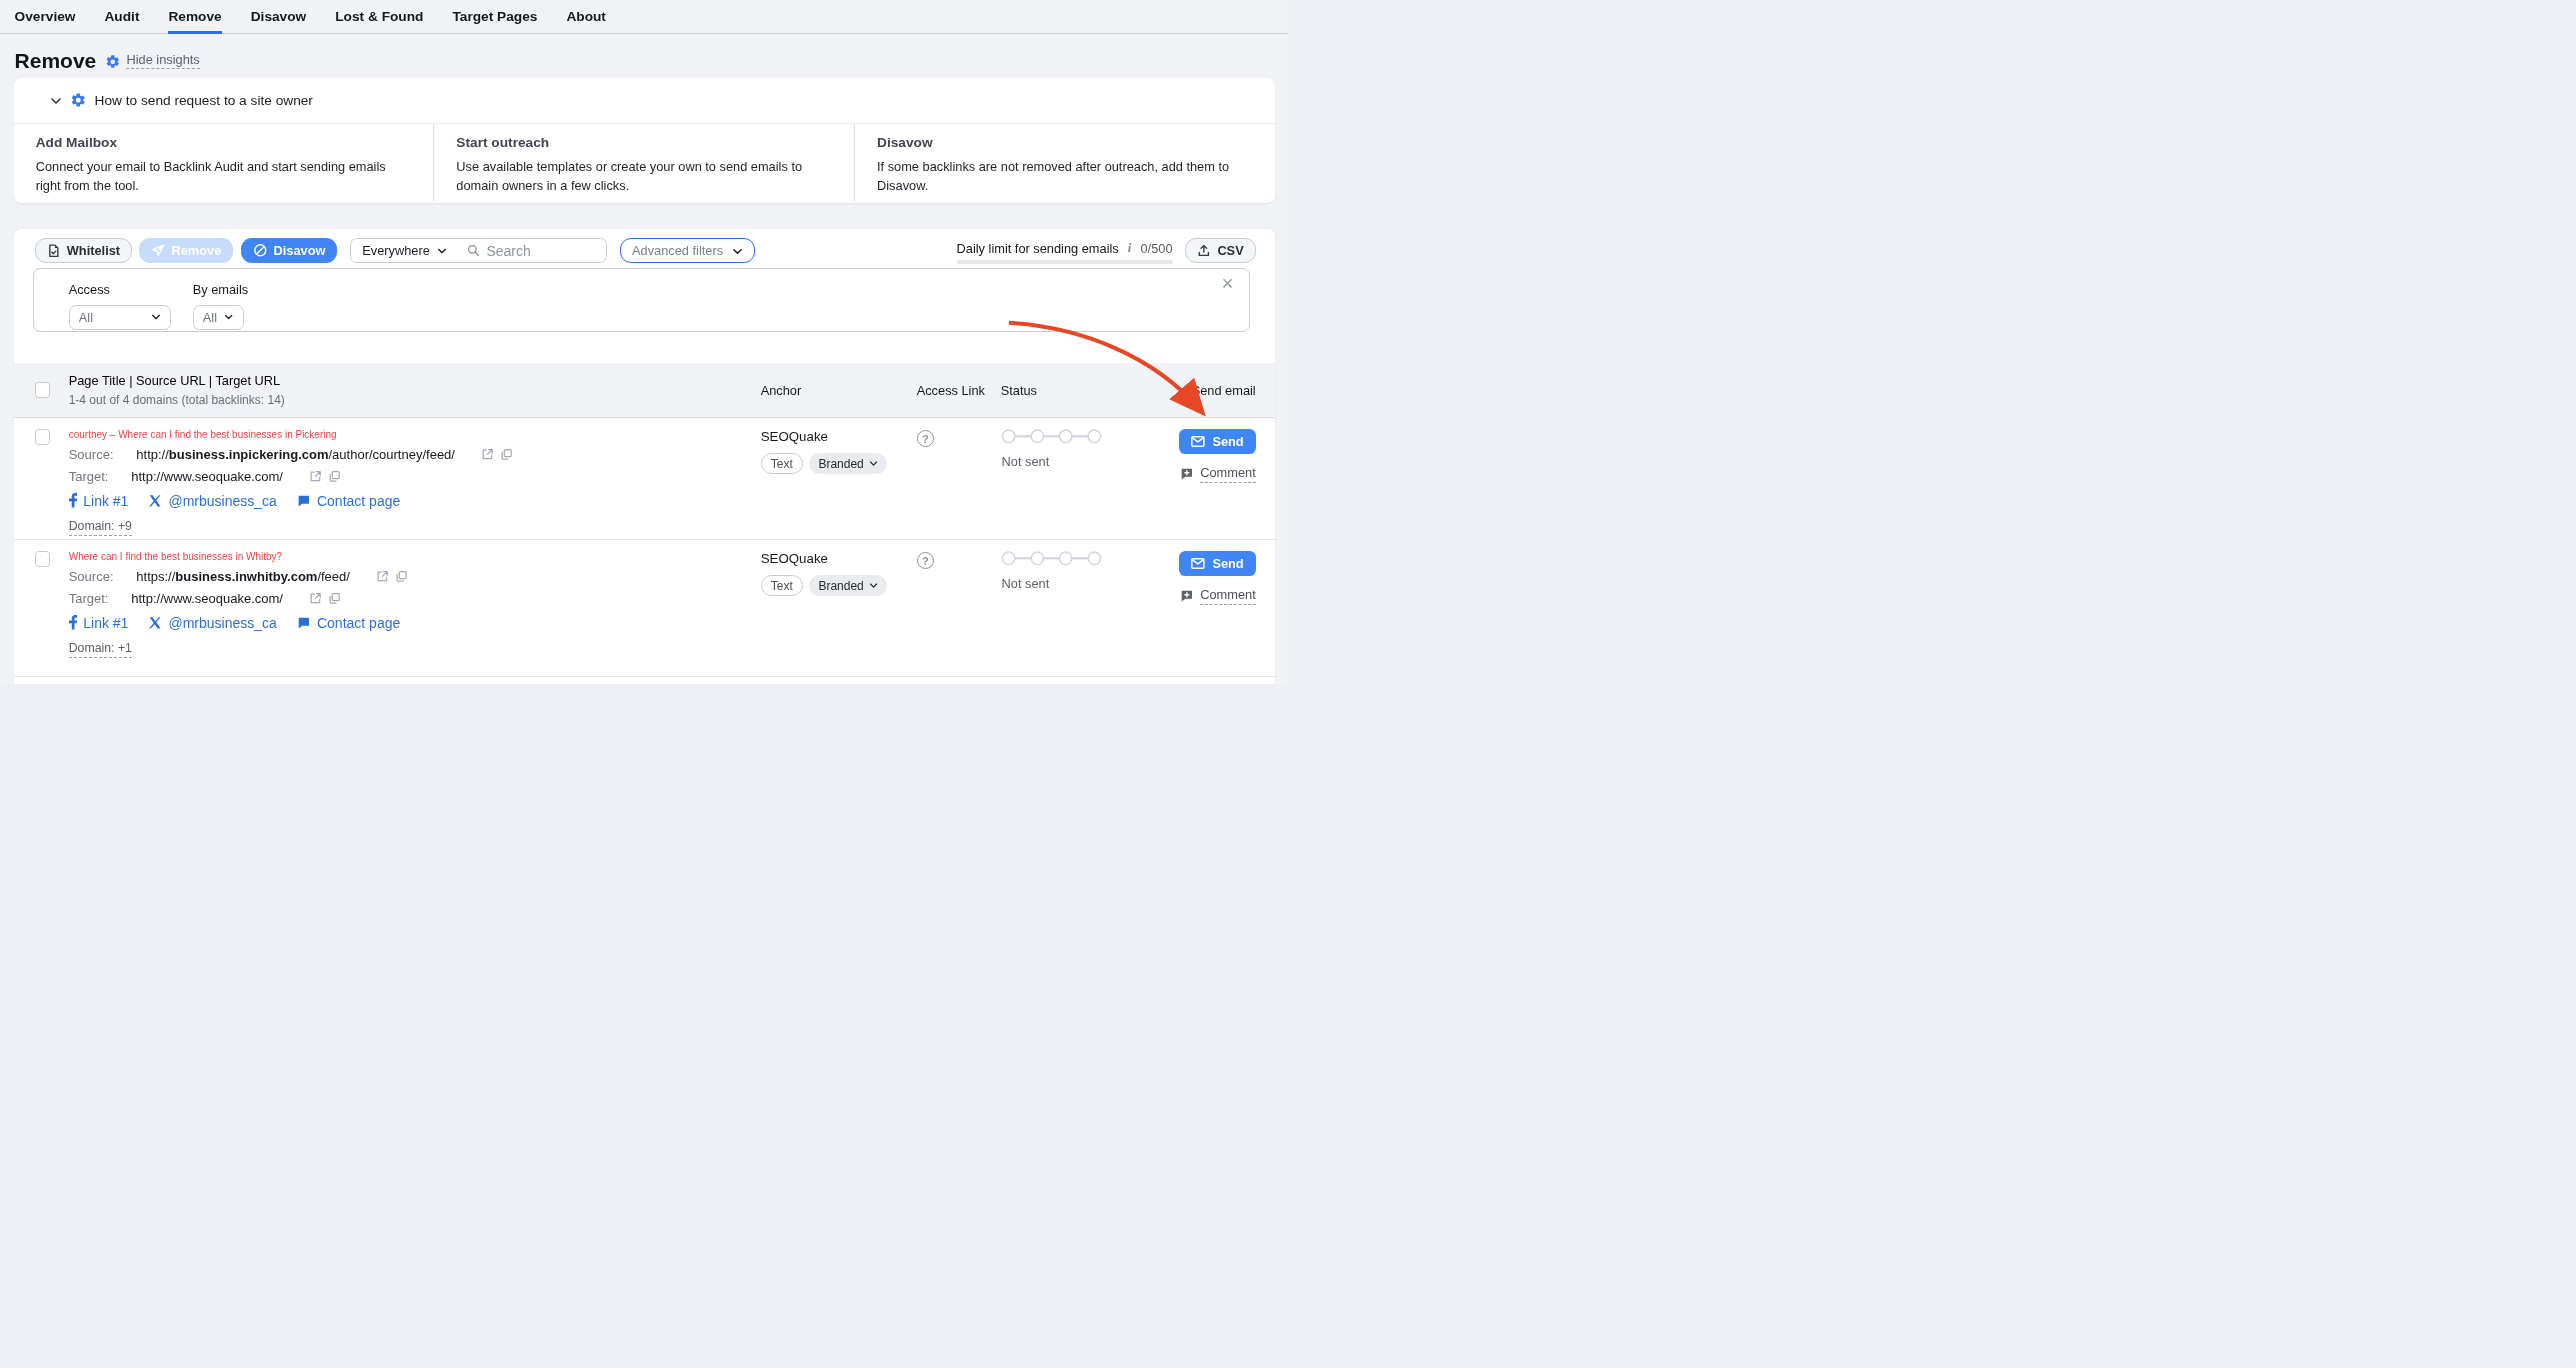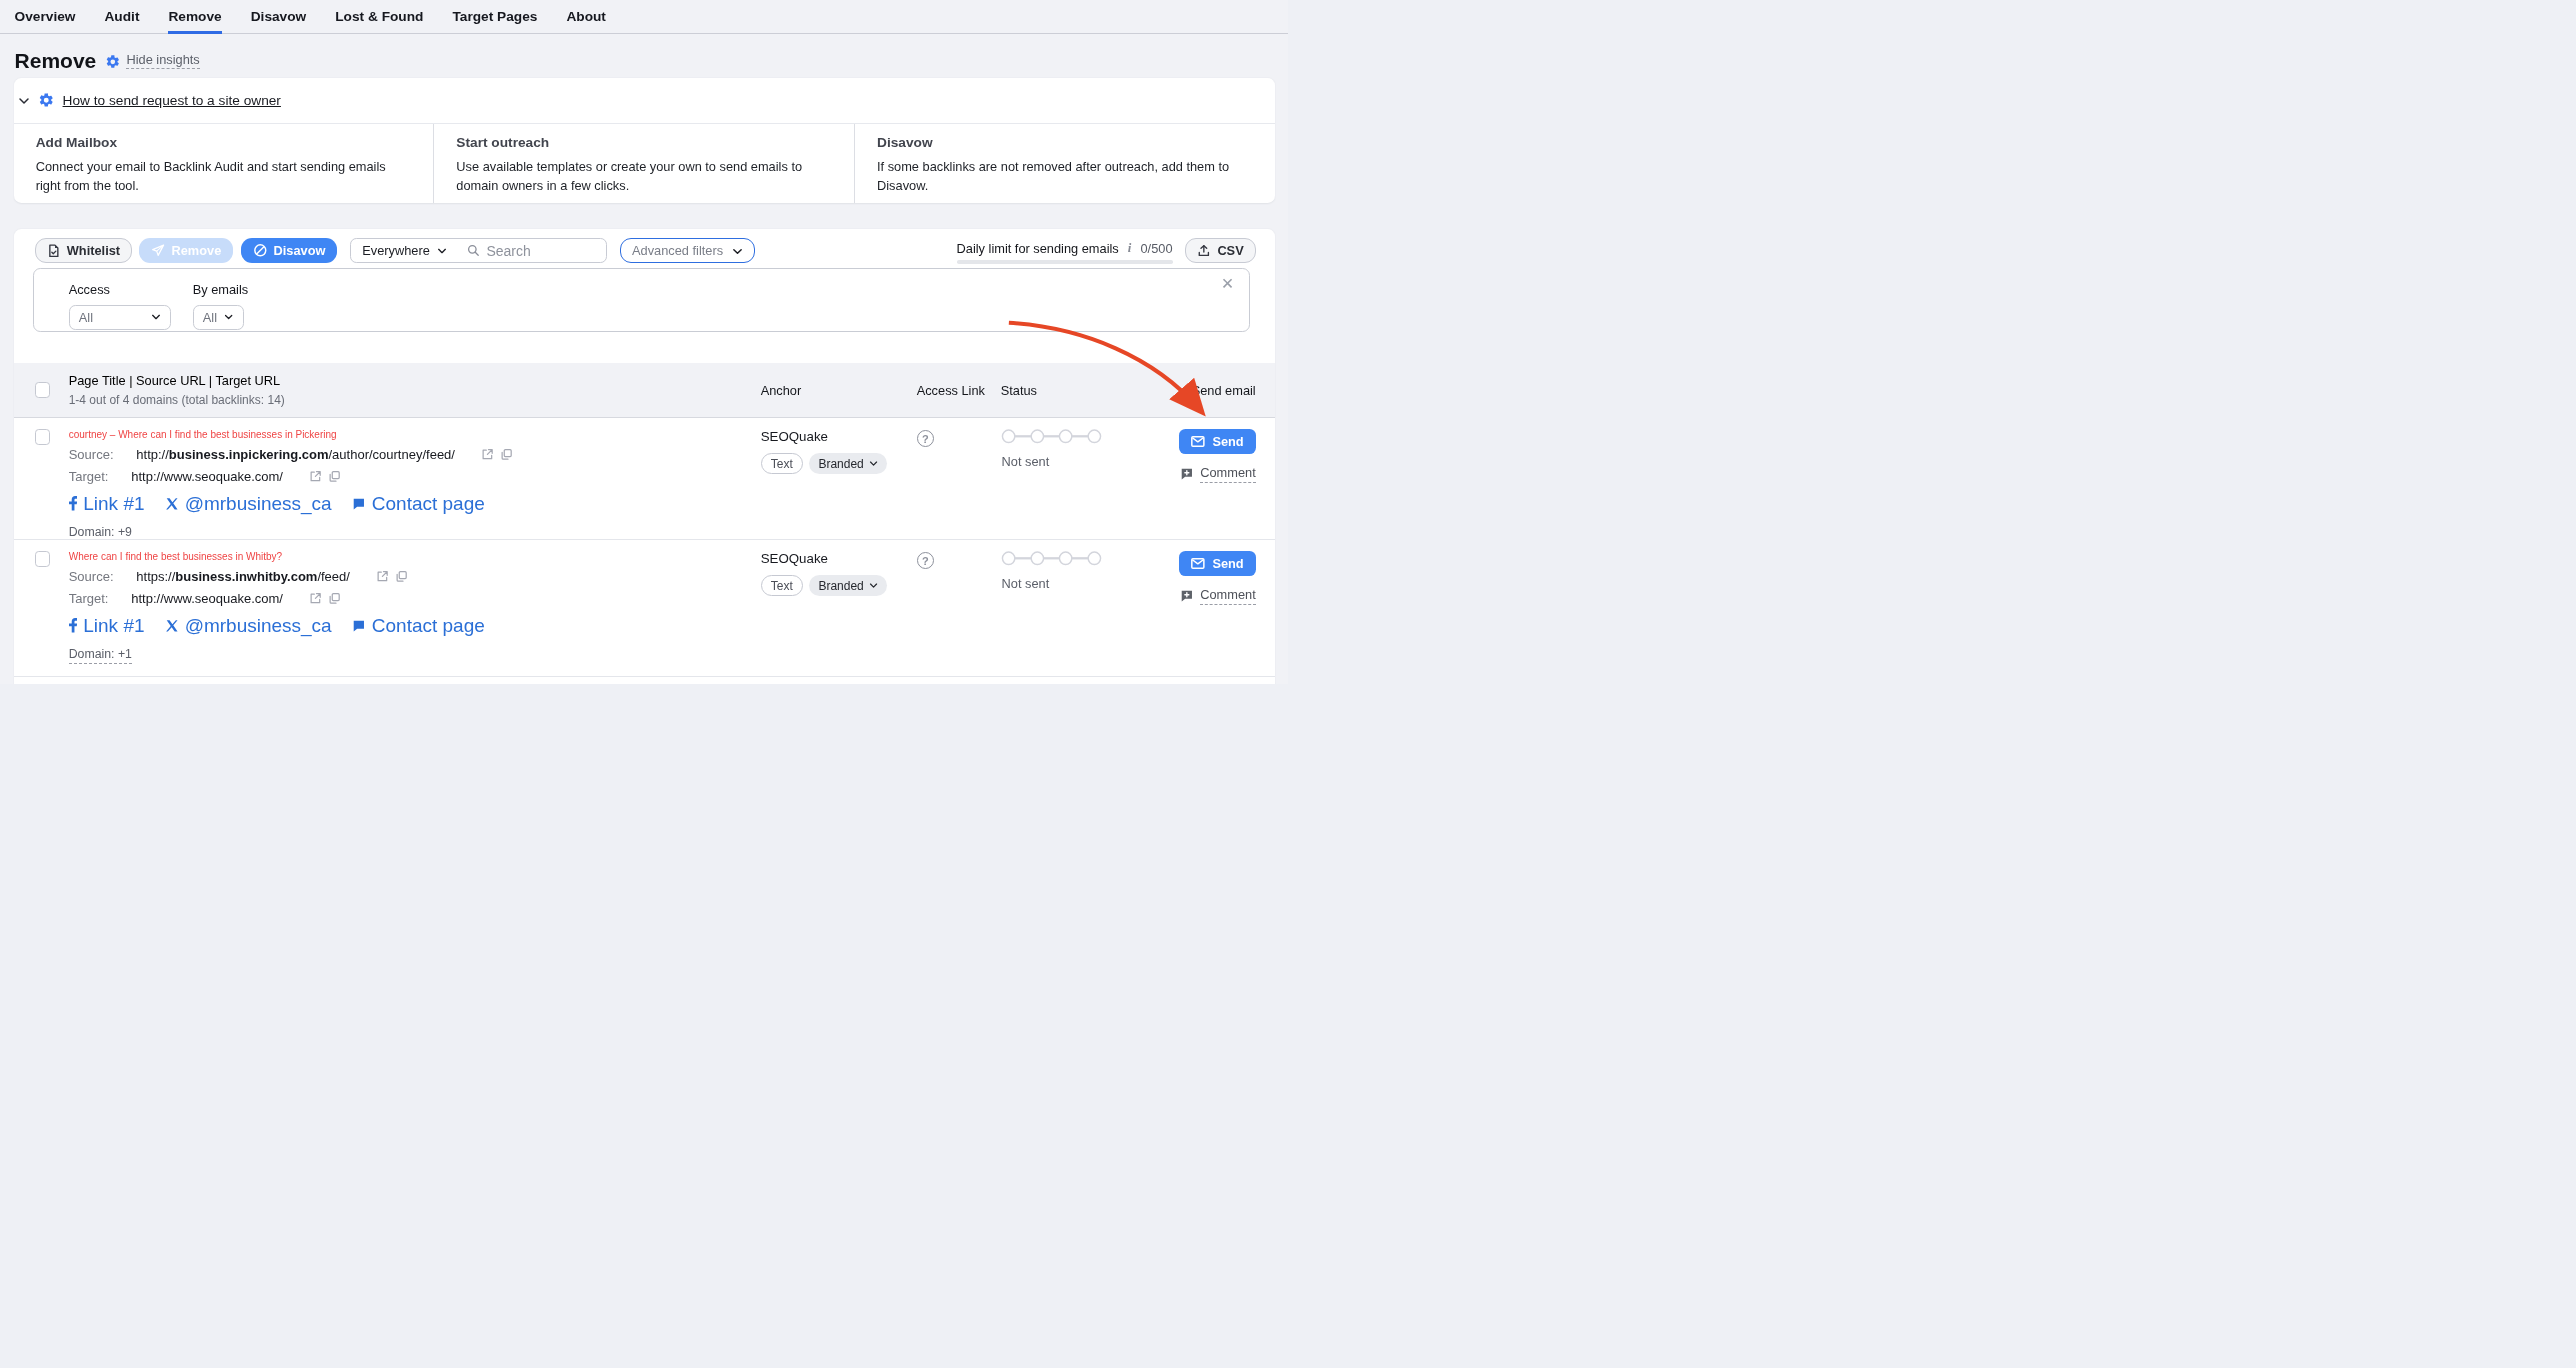--- a/index.html
+++ b/index.html
@@ -14,21 +14,21 @@
 
   
   .page-head { display:flex; align-items:center; gap:9.1px; padding:14.6px 14.6px 11px 14.6px; }
   .page-title { font-size:21px; font-weight:700; color:#111318; }
   .insights-toggle { display:flex; align-items:flex-end; gap:5.5px; cursor:pointer; }
   .insights-toggle .lbl { font-size:12.8px; color:#5b5f69; border-bottom:0.9px dashed #9a9da6; padding-bottom:1.8px; }
 
   
   .card { position:absolute; left:13.7px; width:1261px; background:#fff; border-radius:7.3px; box-shadow:0 0.9px 1.8px rgba(40,45,60,.08); }
   .insights-card { top:78px; height:125px; }
-  .ins-head { display:flex; align-items:center; gap:8.2px; height:46px; padding:0 4px; border-bottom:0.9px solid #e7e9ee; cursor:pointer;text-decoration:underline; }
+  .ins-head { display:flex; align-items:center; gap:8.2px; height:46px; padding:0 36px; border-bottom:0.9px solid #e7e9ee; cursor:pointer; }
   .ins-title { font-size:13.7px; font-weight:500; color:#191b21; }
   .ins-body { display:flex; height:79px; }
   .ins-col { flex:1; padding:11px 22px 0 22px; }
   .ins-col + .ins-col { border-left:0.9px solid #dcdee4; }
   .ins-col h3 { font-size:13.7px; font-weight:700; color:#42454e; margin-bottom:7.3px; }
   .ins-col p { font-size:12.8px; color:#1e2127; line-height:1.5; }
 
   .main-card { top:229px; height:467px; border-bottom-left-radius:0; border-bottom-right-radius:0; }
 
   
@@ -76,21 +76,21 @@
   .trow { position:absolute; left:0; right:0; align-items:start; border-bottom:0.9px solid #e4e6eb; background:#fff; }
   .trow.r0 { top:189px; height:122px; }
   .trow.r1 { top:311px; height:137px; }
   .trow .cell { padding-top:11px; }
   .row-title { font-size:10px; color:#ef4444; margin-bottom:7.3px; }
   .url-line { font-size:13px; margin-bottom:6.4px; display:flex; align-items:center; gap:21px; }
   .url-label { color:#74777f; margin-right:1.8px; }
   .url-text { color:#17191f; }
   .url-text b { font-weight:700; }
   .url-icons { display:inline-flex; gap:5.5px; margin-left:5.5px; }
-  .links-line { display:flex; align-items:center; gap:20px; margin:9.1px 0 8.2px 0; font-size:19px; }
+  .links-line { display:flex; align-items:center; gap:20px; margin:9.1px 0 8.2px 0; font-size:14px; }
   .rlink { display:flex; align-items:center; gap:6.4px; color:#2b6fd6; cursor:pointer; }
   .domain-more { display:inline-block; font-size:12.3px; color:#5a5e68; border-bottom:0.9px dashed #9a9da6; padding-bottom:1.8px; cursor:pointer; }
   .anchor-name { font-size:13.3px; color:#17191f; margin-bottom:9.1px; }
   .pill-row { display:flex; gap:6.4px; align-items:center; }
   .pill { display:inline-flex; align-items:center; gap:5.5px; height:21px; padding:0 9.1px; border-radius:11px; font-size:12px; }
   .pill.outline { border:0.9px solid #c6c9d2; color:#4b4e57; background:#fff; }
   .pill.fill { background:#e9ebef; color:#26282e; cursor:pointer; }
   .qmark { width:17.4px; height:17.4px; border:1.4px solid #8d919c; border-radius:50%; color:#8d919c; font-size:11px; font-weight:700; display:flex; align-items:center; justify-content:center; cursor:pointer; margin-top:0.9px; }
   .status-cell { padding-top:12.8px; }
   .status-label { font-size:12.8px; color:#5a5e68; margin-top:7.3px; margin-left:0.9px; }

